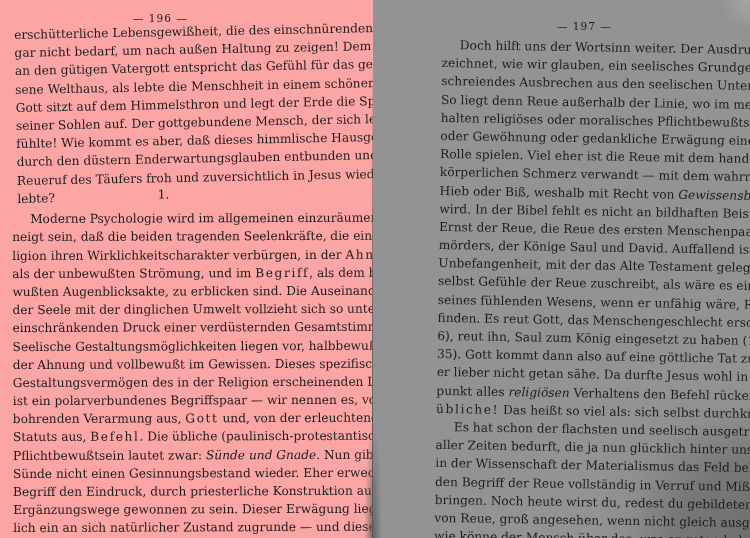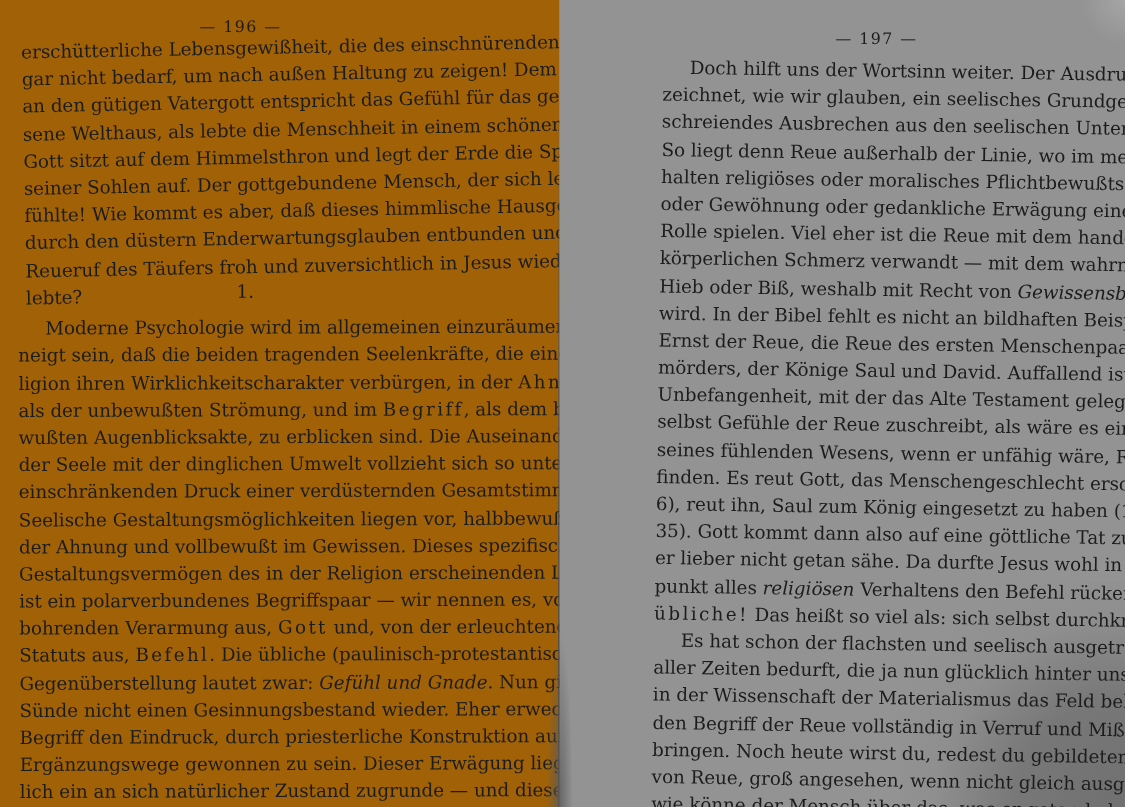--- a/index.html
+++ b/index.html
@@ -4,21 +4,21 @@
 <style>
   html, body { margin: 0; padding: 0; }
   body {
     width: 750px; height: 538px; overflow: hidden;
     background: #909090;
     font-family: "DejaVu Serif", "Liberation Serif", serif;
     color: #1c1c1c;
     position: relative;
   }
   .spread { position: absolute; inset: 0; width: 750px; height: 538px; }
-  .page { position: absolute; top: 0; height: 538px; background: #a16207; overflow: hidden; }
+  .page { position: absolute; top: 0; height: 538px; background: #fca5a5; overflow: hidden; }
   .page-left { left: 0; width: 373px; }
   .page-right { left: 373px; width: 377px; background: #939393; }
   .gutter {
     position: absolute; left: 372px; top: 60px; width: 1px; height: 478px;
     background: linear-gradient(to bottom, rgba(90,90,90,0) 0%, rgba(85,85,85,0.7) 40%, rgba(70,70,70,0.9) 100%);
   }
   .gutter-shadow {
     position: absolute; left: 364px; top: 420px; width: 18px; height: 118px;
     background: radial-gradient(ellipse at 50% 100%, rgba(90,90,90,0.8), rgba(145,145,145,0) 70%);
   }
@@ -80,21 +80,21 @@
       <li><span>als der unbewußten Strömung, und im </span><span class="sp">Begriff</span><span>, als dem be-</span></li>
       <li>wußten Augenblicksakte, zu erblicken sind. Die Auseinandersetzung</li>
       <li>der Seele mit der dinglichen Umwelt vollzieht sich so unter dem</li>
       <li>einschränkenden Druck einer verdüsternden Gesamtstimmung.</li>
       <li>Seelische Gestaltungsmöglichkeiten liegen vor, halbbewußt in</li>
       <li>der Ahnung und vollbewußt im Gewissen. Dieses spezifische</li>
       <li>Gestaltungsvermögen des in der Religion erscheinenden Lebens</li>
       <li>ist ein polarverbundenes Begriffspaar — wir nennen es, vom</li>
       <li><span>bohrenden Verarmung aus, </span><span class="sp">Gott</span><span> und, von der erleuchtenden</span></li>
       <li><span>Statuts aus, </span><span class="sp">Befehl</span><span>. Die übliche (paulinisch-protestantische)</span></li>
-      <li><span>Gegenüberstellung lautet zwar: </span><em>Gefühl und Gnade</em><span>. Nun gibt aber</span></li>
+      <li><span>Pflichtbewußtsein lautet zwar: </span><em>Sünde und Gnade</em><span>. Nun gibt aber</span></li>
       <li>Sünde nicht einen Gesinnungsbestand wieder. Eher erweckt dieser</li>
       <li>Begriff den Eindruck, durch priesterliche Konstruktion auf dem</li>
       <li>Ergänzungswege gewonnen zu sein. Dieser Erwägung liegt frei-</li>
       <li>lich ein an sich natürlicher Zustand zugrunde — und dieser na-</li>
       <li>türliche Seelenzustand, aus dem der Sündenbegriff theologisch</li>
 
     </ul>
   </div>
 
   <div class="page page-right">

